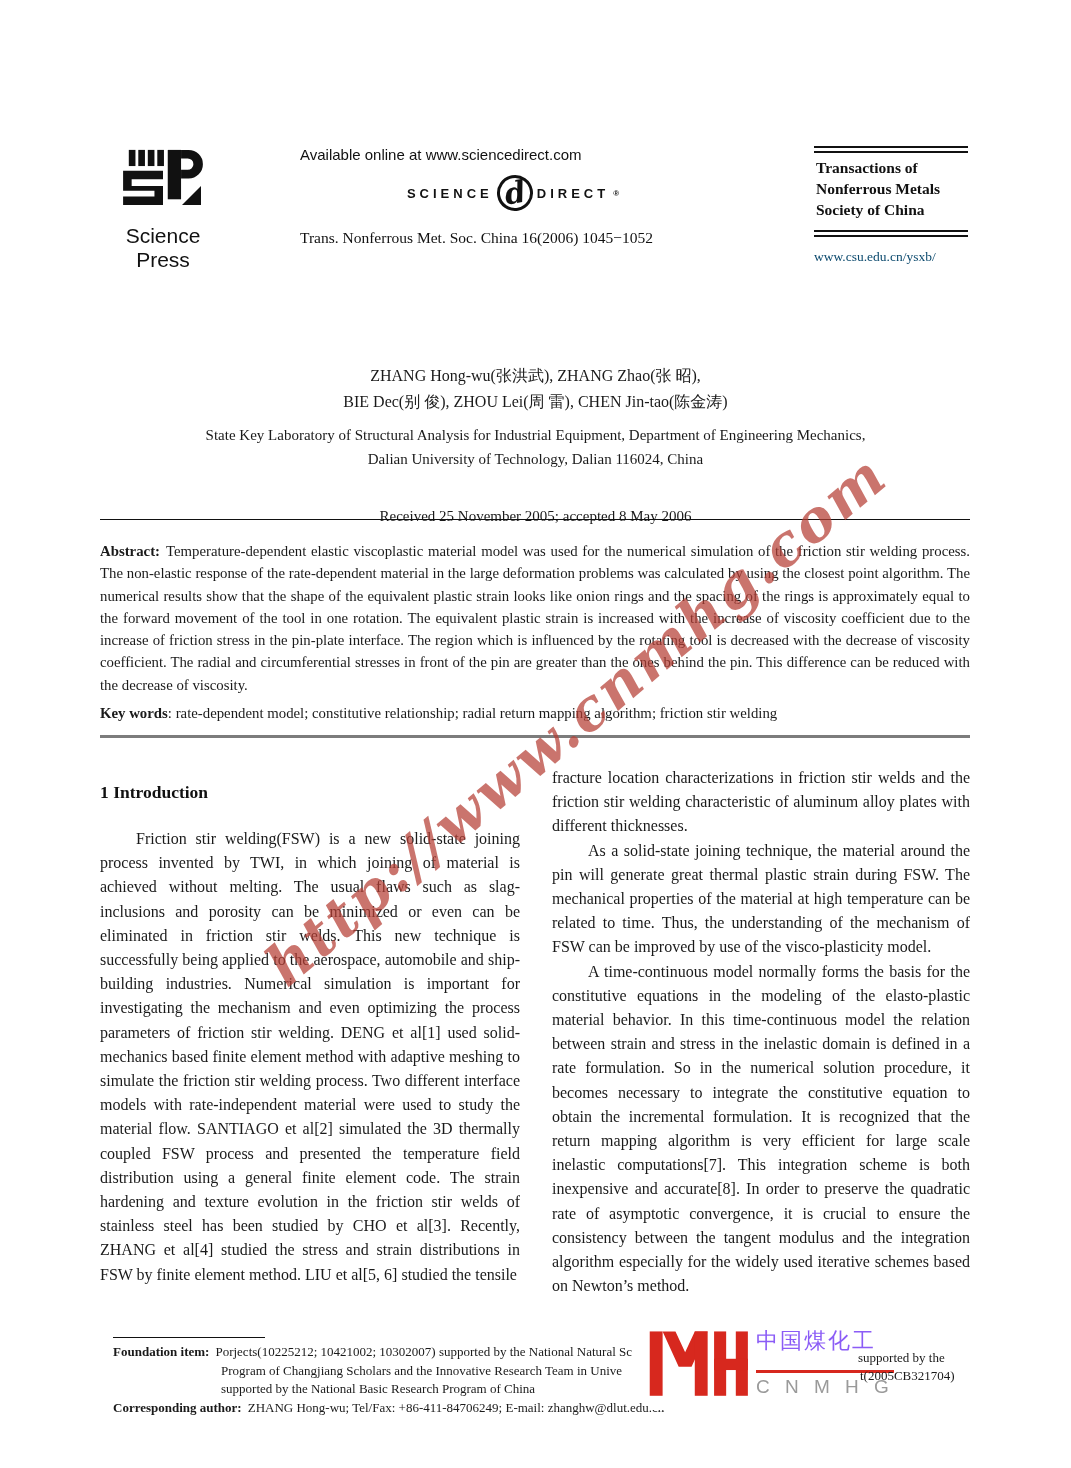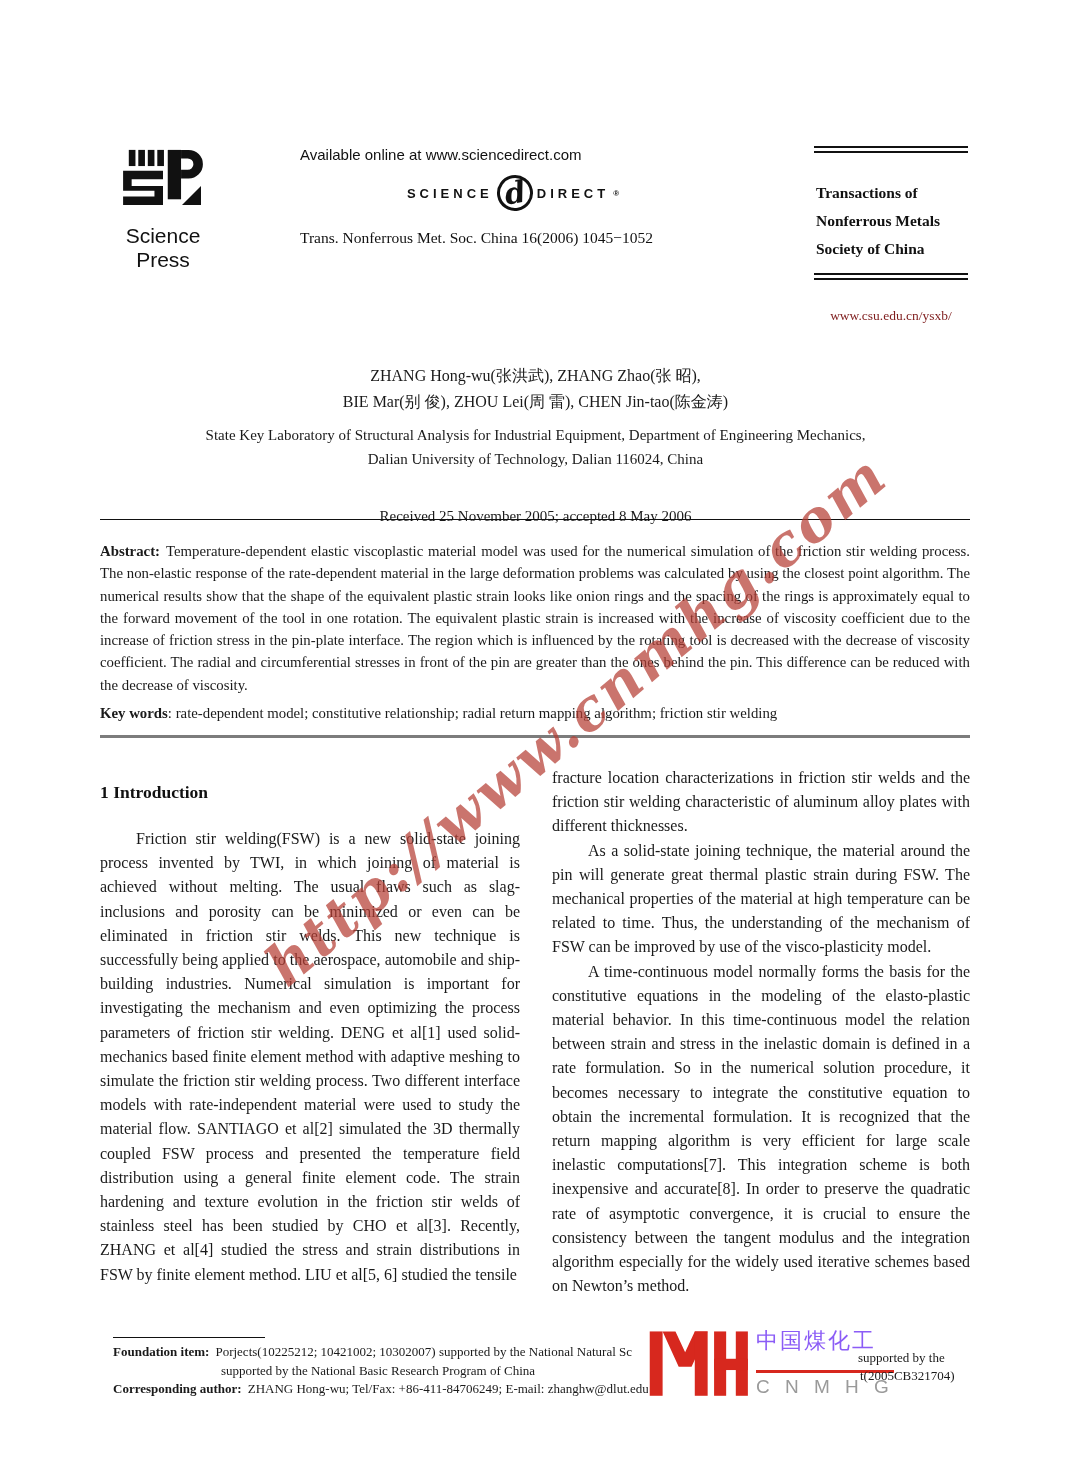--- a/index.html
+++ b/index.html
@@ -17,22 +17,22 @@
   .sd-logo { margin-top:12px; display:flex; align-items:center; justify-content:center; gap:4px; }
   .sd-word { font-family:"Liberation Sans", sans-serif; font-weight:bold; font-size:13px; letter-spacing:4px; color:#111; }
   .sd-circle { width:36px; height:36px; border:3px solid #111; border-radius:50%;
     display:inline-flex; align-items:center; justify-content:center;
     font-family:"DejaVu Serif", serif; font-style:italic; font-weight:bold; font-size:30px;
     color:#111; transform:rotate(-10deg); line-height:1; }
   .sd-reg { font-size:8px; vertical-align:super; }
   .citation { margin-top:18px; font-size:15.5px; color:#111; }
   .journal-box { position:absolute; left:814px; top:146px; width:154px; }
   .dbl-rule { height:7px; border-top:2px solid #111; border-bottom:2px solid #111; }
-  .jb-title { font-weight:bold; font-size:15.5px; line-height:28px; padding:26px 0 10px 2px; color:#111; }
-  .jb-url { text-align:center; font-size:13.5px; padding-top:28px; color:#7f1d1d; }
+  .jb-title { font-weight:bold; font-size:15.5px; line-height:21px; padding:4px 0 10px 2px; color:#111; }
+  .jb-url { font-size:13.5px; padding-top:12px; color:#0c4a6e; }
   
   .a-title { position:absolute; left:0; top:306px; width:100%; text-align:center; font-size:22.5px; color:#111; }
   .a-authors1 { position:absolute; left:0; top:366px; width:100%; text-align:center; font-size:16px; }
   .a-authors2 { position:absolute; left:0; top:392px; width:100%; text-align:center; font-size:16px; }
   .a-affil1 { position:absolute; left:0; top:427px; width:100%; text-align:center; font-size:15px; }
   .a-affil2 { position:absolute; left:0; top:451px; width:100%; text-align:center; font-size:15px; }
   .a-received { position:absolute; left:0; top:484px; width:100%; text-align:center; font-size:15px;margin-top:24px; }
   
   .rule-abs { position:absolute; left:100px; top:519px; width:870px; height:0; border-top:1.5px solid #111; }
   .abstract { position:absolute; left:100px; top:540px; width:870px; font-size:14.8px; line-height:22.3px; text-align:justify; }
@@ -103,21 +103,21 @@
   </div>
 
   <div class="journal-box">
     <div class="dbl-rule"></div>
     <div class="jb-title">Transactions of Nonferrous Metals Society of China</div>
     <div class="dbl-rule"></div>
     <div class="jb-url">www.csu.edu.cn/ysxb/</div>
   </div>
 
   <div class="a-authors1">ZHANG Hong-wu(张洪武), ZHANG Zhao(张  昭),</div>
-  <div class="a-authors2">BIE Mar(别  俊), ZHOU Lei(周  雷), CHEN Jin-tao(陈金涛)</div>
+  <div class="a-authors2">BIE Dec(别  俊), ZHOU Lei(周  雷), CHEN Jin-tao(陈金涛)</div>
   <div class="a-affil1">State Key Laboratory of Structural Analysis for Industrial Equipment, Department of Engineering Mechanics,</div>
   <div class="a-affil2">Dalian University of Technology, Dalian 116024, China</div>
   <div class="a-received">Received 25 November 2005; accepted 8 May 2006</div>
 
   <div class="rule-abs"></div>
   <p class="abstract"><span class="bold lbl-gap">Abstract:</span><span>Temperature-dependent elastic viscoplastic material model was used for the numerical simulation of the friction stir welding process. The non-elastic response of the rate-dependent material in the large deformation problems was calculated by using the closest point algorithm. The numerical results show that the shape of the equivalent plastic strain looks like onion rings and the spacing of the rings is approximately equal to the forward movement of the tool in one rotation. The equivalent plastic strain is increased with the increase of viscosity coefficient due to the increase of friction stress in the pin-plate interface. The region which is influenced by the rotating tool is decreased with the decrease of viscosity coefficient. The radial and circumferential stresses in front of the pin are greater than the ones behind the pin. This difference can be reduced with the decrease of viscosity.</span></p>
   <p class="keywords"><span class="bold">Key words</span><span>: rate-dependent model; constitutive relationship; radial return mapping algorithm; friction stir welding</span></p>
   <div class="rule-thick"></div>
 
   <div class="col col-left">
@@ -129,20 +129,21 @@
     <p class="body-p cont">fracture location characterizations in friction stir welds and the friction stir welding characteristic of aluminum alloy plates with different thicknesses.</p>
     <p class="body-p ind">As a solid-state joining technique, the material around the pin will generate great thermal plastic strain during FSW. The mechanical properties of the material at high temperature can be related to time. Thus, the understanding of the mechanism of FSW can be improved by use of the visco-plasticity model.</p>
     <p class="body-p ind">A time-continuous model normally forms the basis for the constitutive equations in the modeling of the elasto-plastic material behavior. In this time-continuous model the relation between strain and stress in the inelastic domain is defined in a rate formulation. So in the numerical solution procedure, it becomes necessary to integrate the constitutive equation to obtain the incremental formulation. It is recognized that the return mapping algorithm is very efficient for large scale inelastic computations[7]. This integration scheme is both inexpensive and accurate[8]. In order to preserve the quadratic rate of asymptotic convergence, it is crucial to ensure the consistency between the tangent modulus and the integration algorithm especially for the widely used iterative schemes based on Newton’s method.</p>
   </div>
 
   <div class="watermark">http://www.cnmhg.com</div>
 
   <div class="foot-rule"></div>
   <div class="footer">
     <div class="f-line"><span class="bold lbl-gap">Foundation item:</span><span>Porjects(10225212; 10421002; 10302007) supported by the National Natural Sc</span></div>
+    <div class="f-line f-indent">Program of Changjiang Scholars and the Innovative Research Team in Unive</div>
     <div class="f-line f-indent">supported by the National Basic Research Program of China</div>
     <div class="f-line"><span class="bold lbl-gap">Corresponding author:</span><span>ZHANG Hong-wu; Tel/Fax: +86-411-84706249; E-mail: zhanghw@dlut.edu.cn</span></div>
   </div>
   <div class="f-frag1">supported by the</div>
   <div class="f-frag2">t(2005CB321704)</div>
 
   <div class="cnmhg">
     <svg class="cnmhg-glyph" width="100" height="74" viewBox="0 0 124 92">
       <g fill="#d7281e">
         <rect x="2" y="8" width="16" height="80"></rect>

